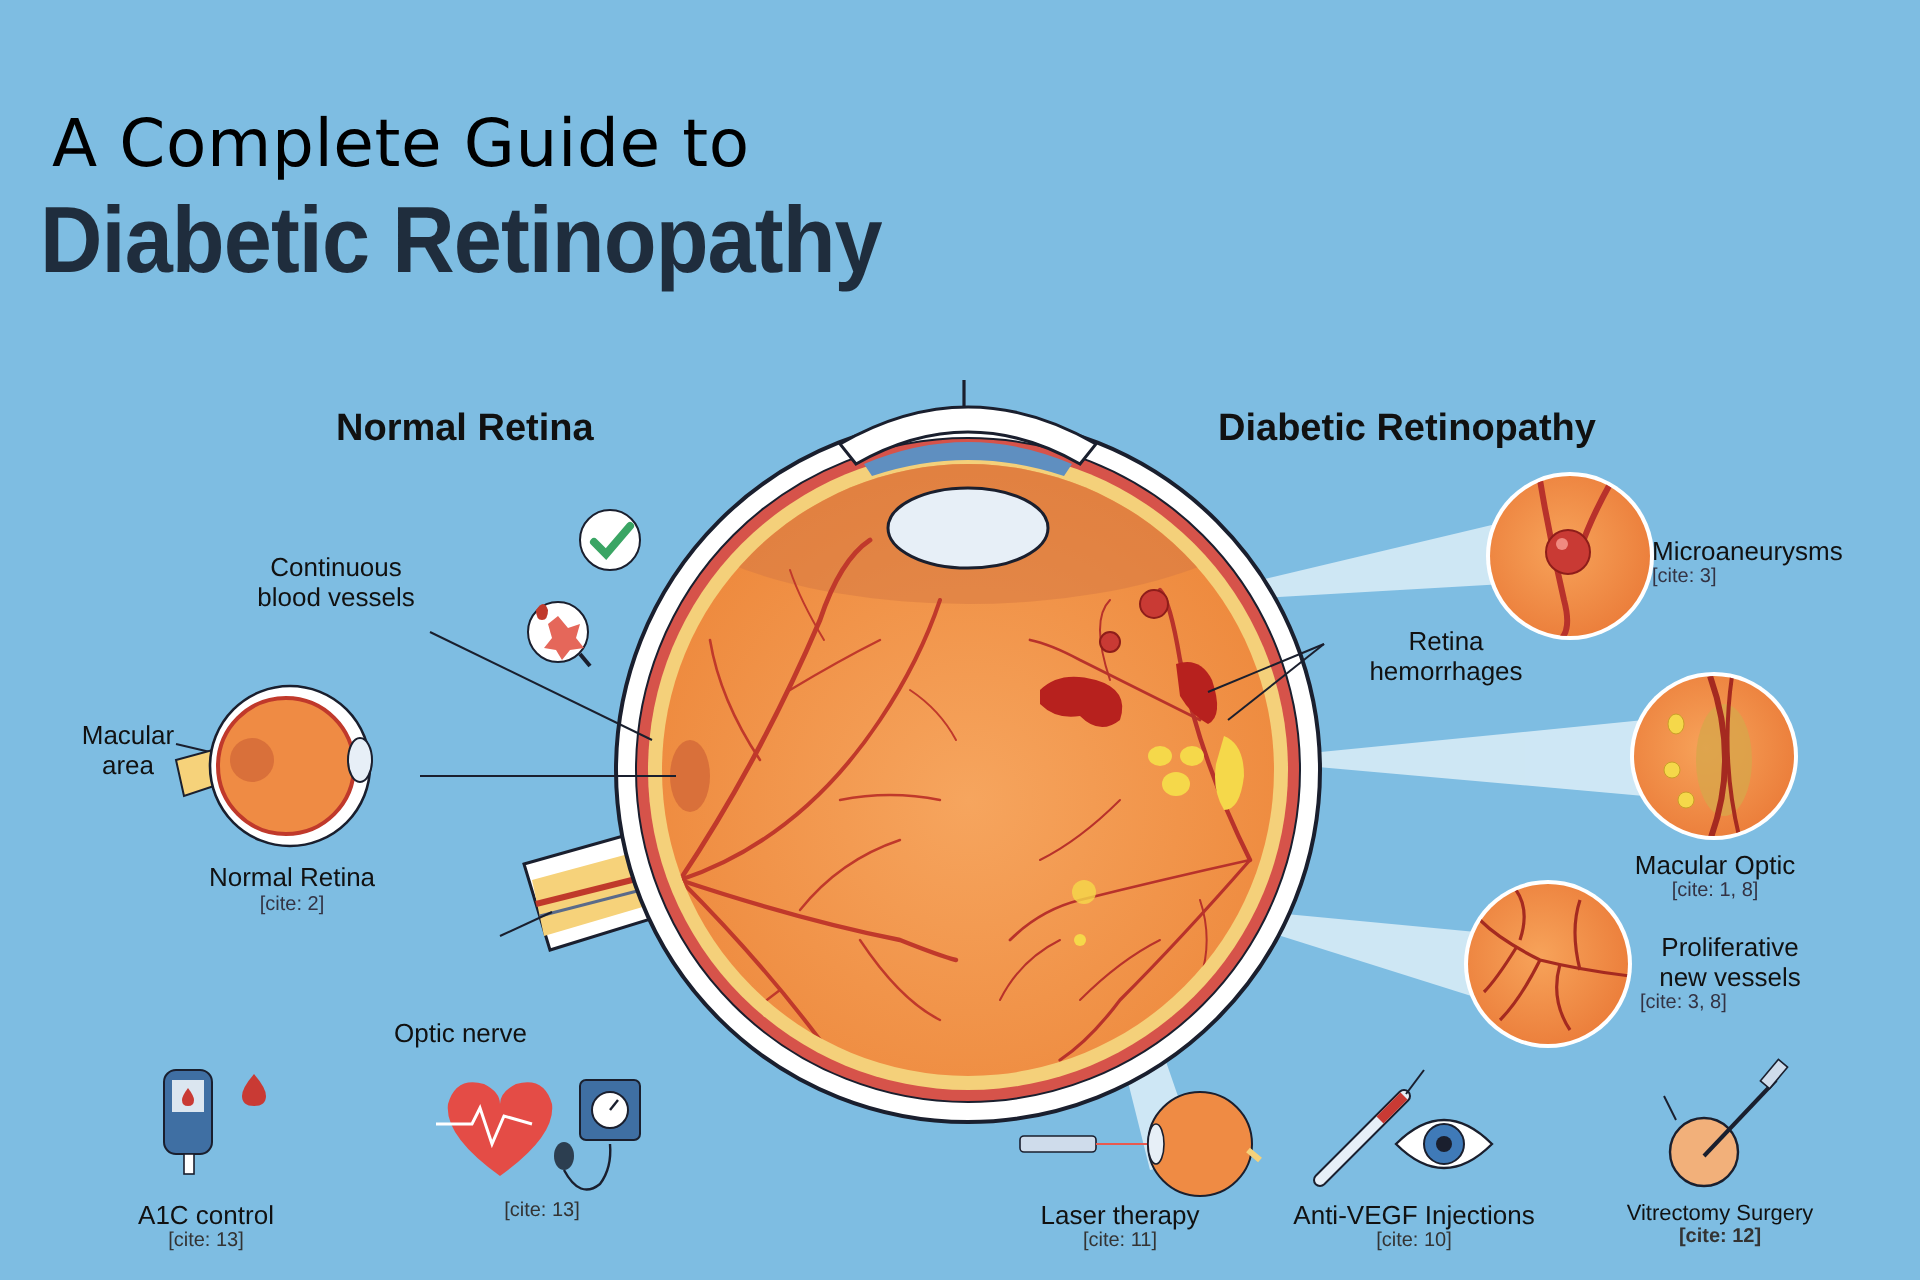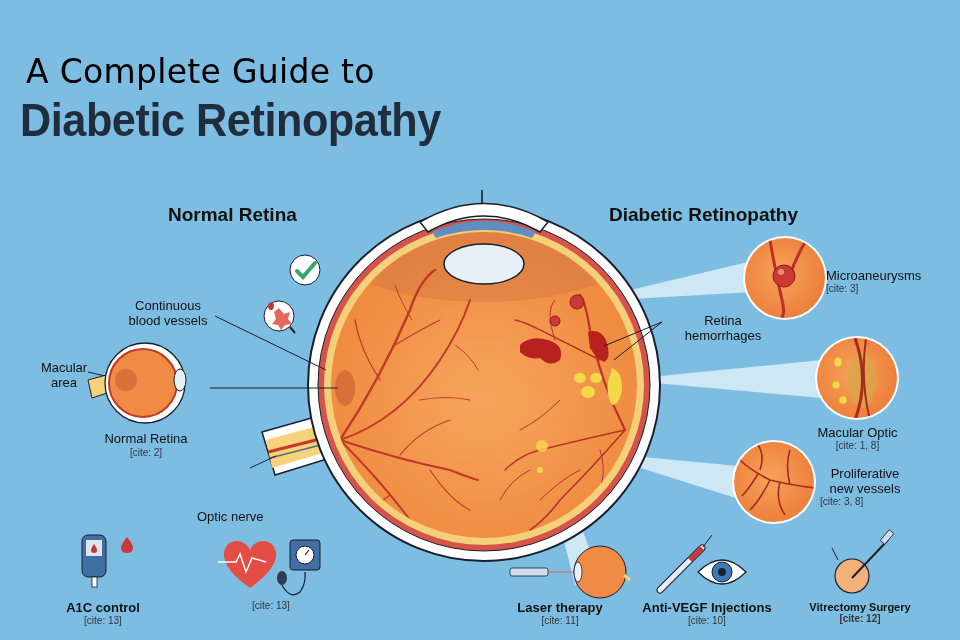--- a/index.html
+++ b/index.html
@@ -4,21 +4,21 @@
 <style>
   html,body{margin:0;padding:0;}
   body{width:960px;height:640px;background:#7ebde2;position:relative;overflow:hidden;font-family:"Liberation Sans",sans-serif;color:#1e2530;}
   .abs{position:absolute;}
   .title-sub{left:26px;top:40px;font-family:"DejaVu Sans",sans-serif;font-size:33px;color:#000000;letter-spacing:0.3px;margin-top:12px;}
   .title-main{left:20px;top:92px;font-family:"Liberation Sans",sans-serif;font-weight:bold;font-size:47px;color:#1f2d3d;letter-spacing:-0.5px;transform:scaleX(0.92);transform-origin:left;}
   .sec-head{font-weight:bold;font-size:19px;color:#111;}
   .lbl{font-size:13px;color:#111;line-height:15px;text-align:center;}
   .cite{font-size:10px;color:#334;}
   .center{text-align:center;}
-  .bot-lbl{font-size:13px;font-weight:bold;color:#111;text-align:center;white-space:nowrap;}
+  .bot-lbl{font-size:13px;font-weight:normal;color:#111;text-align:center;white-space:nowrap;}
   .bot-cite{font-size:10px;color:#333;text-align:center;}
   svg{position:absolute;left:0;top:0;}
 </style>
 </head>
 <body>
 
 <svg width="960" height="640" viewBox="0 0 960 640">
   <defs>
     <radialGradient id="retG" cx="50%" cy="55%" r="55%">
       <stop offset="0%" stop-color="#f6a55e"></stop>
@@ -216,21 +216,21 @@
     <rect x="884" y="530" width="6" height="14" fill="#cfdceb" stroke="#1a1f2e" stroke-width="0.8" transform="rotate(40 887 537)"></rect>
   </g>
 </svg>
 
 <div class="abs title-sub">A Complete Guide to</div>
 <div class="abs title-main">Diabetic Retinopathy</div>
 
 <div class="abs sec-head" style="left:168px;top:204px;">Normal Retina</div>
 <div class="abs sec-head" style="left:609px;top:204px;">Diabetic Retinopathy</div>
 
-<div class="abs lbl" style="left:123px;top:298px;width:90px;">Continuous blood vessels</div>
+<div class="abs lbl" style="left:123px;top:276px;width:90px;">Continuous blood vessels</div>
 <div class="abs lbl center" style="left:34px;top:344px;width:60px;margin-top:16px;">Macular area</div>
 <div class="abs lbl center" style="left:86px;top:431px;width:120px;">Normal Retina</div>
 <div class="abs cite center" style="left:86px;top:447px;width:120px;">[cite: 2]</div>
 <div class="abs lbl" style="left:197px;top:471px;margin-top:38px;">Optic nerve</div>
 
 <div class="abs lbl" style="left:668px;top:313px;width:110px;">Retina hemorrhages</div>
 
 <div class="abs" style="left:826px;top:268px;">
   <div class="lbl">Microaneurysms</div>
   <div class="cite">[cite: 3]</div>

